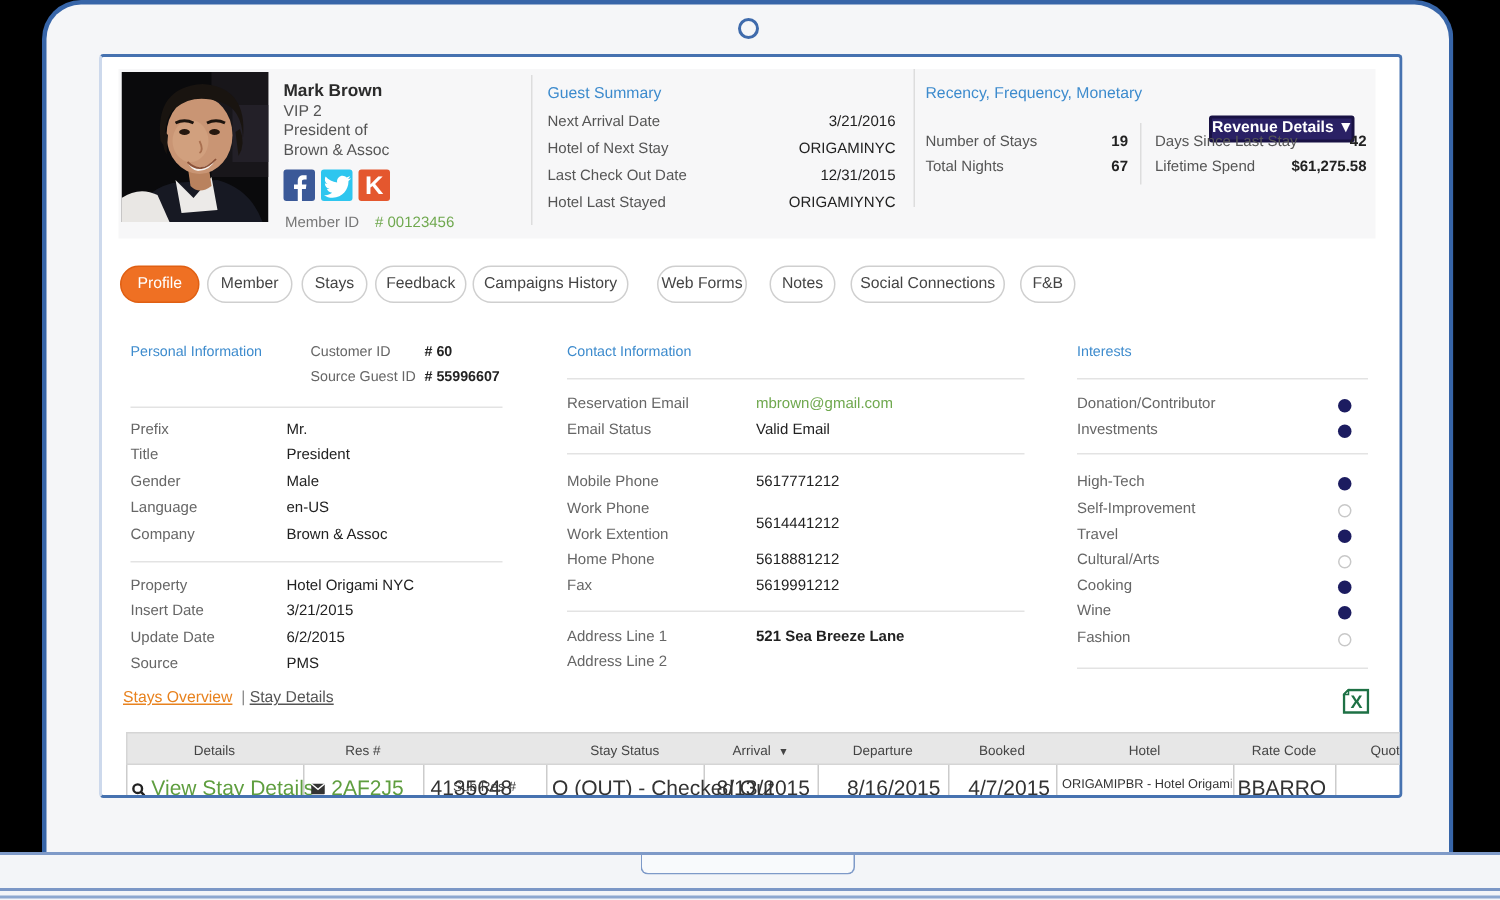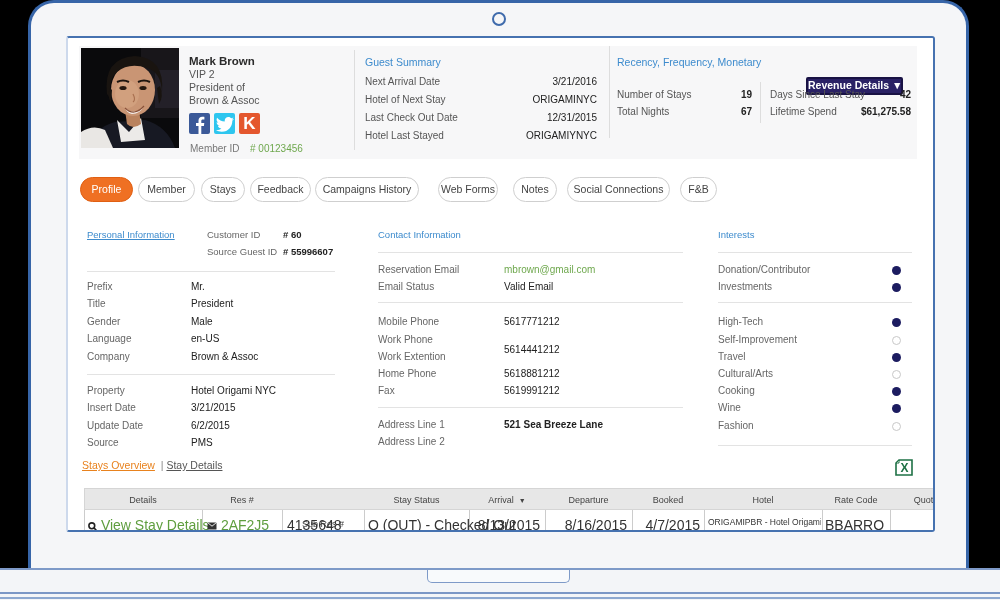--- a/index.html
+++ b/index.html
@@ -153,21 +153,21 @@
   <div class="tab on" style="left:12px; width:53px;">Profile</div>
   <div class="tab" style="left:70px; width:57px;">Member</div>
   <div class="tab" style="left:133px; width:44px;">Stays</div>
   <div class="tab" style="left:182px; width:61px;">Feedback</div>
   <div class="tab" style="left:247px; width:104px;">Campaigns History</div>
   <div class="tab" style="left:370px; width:60px;">Web Forms</div>
   <div class="tab" style="left:445px; width:44px;">Notes</div>
   <div class="tab" style="left:499px; width:103px;">Social Connections</div>
   <div class="tab" style="left:612px; width:37px;">F&amp;B</div>
 
-  <div class="abs sect" style="left:19px; top:191px;text-decoration:underline;">Personal Information</div>
+  <div class="abs sect" style="left:19px; top:191px;">Personal Information</div>
   <div class="row idr" style="left:139px; top:191px;">
       <span class="k">Customer ID</span>
       <span class="v" style="left:76px;"># 60</span>
     </div>
   <div class="row idr" style="left:139px; top:208px;">
       <span class="k">Source Guest ID</span>
       <span class="v" style="left:76px;"># 55996607</span>
     </div>
   <div class="hr" style="left:19px; top:233px; width:248px;"></div>
   <div class="row" style="left:19px; top:243px;">

